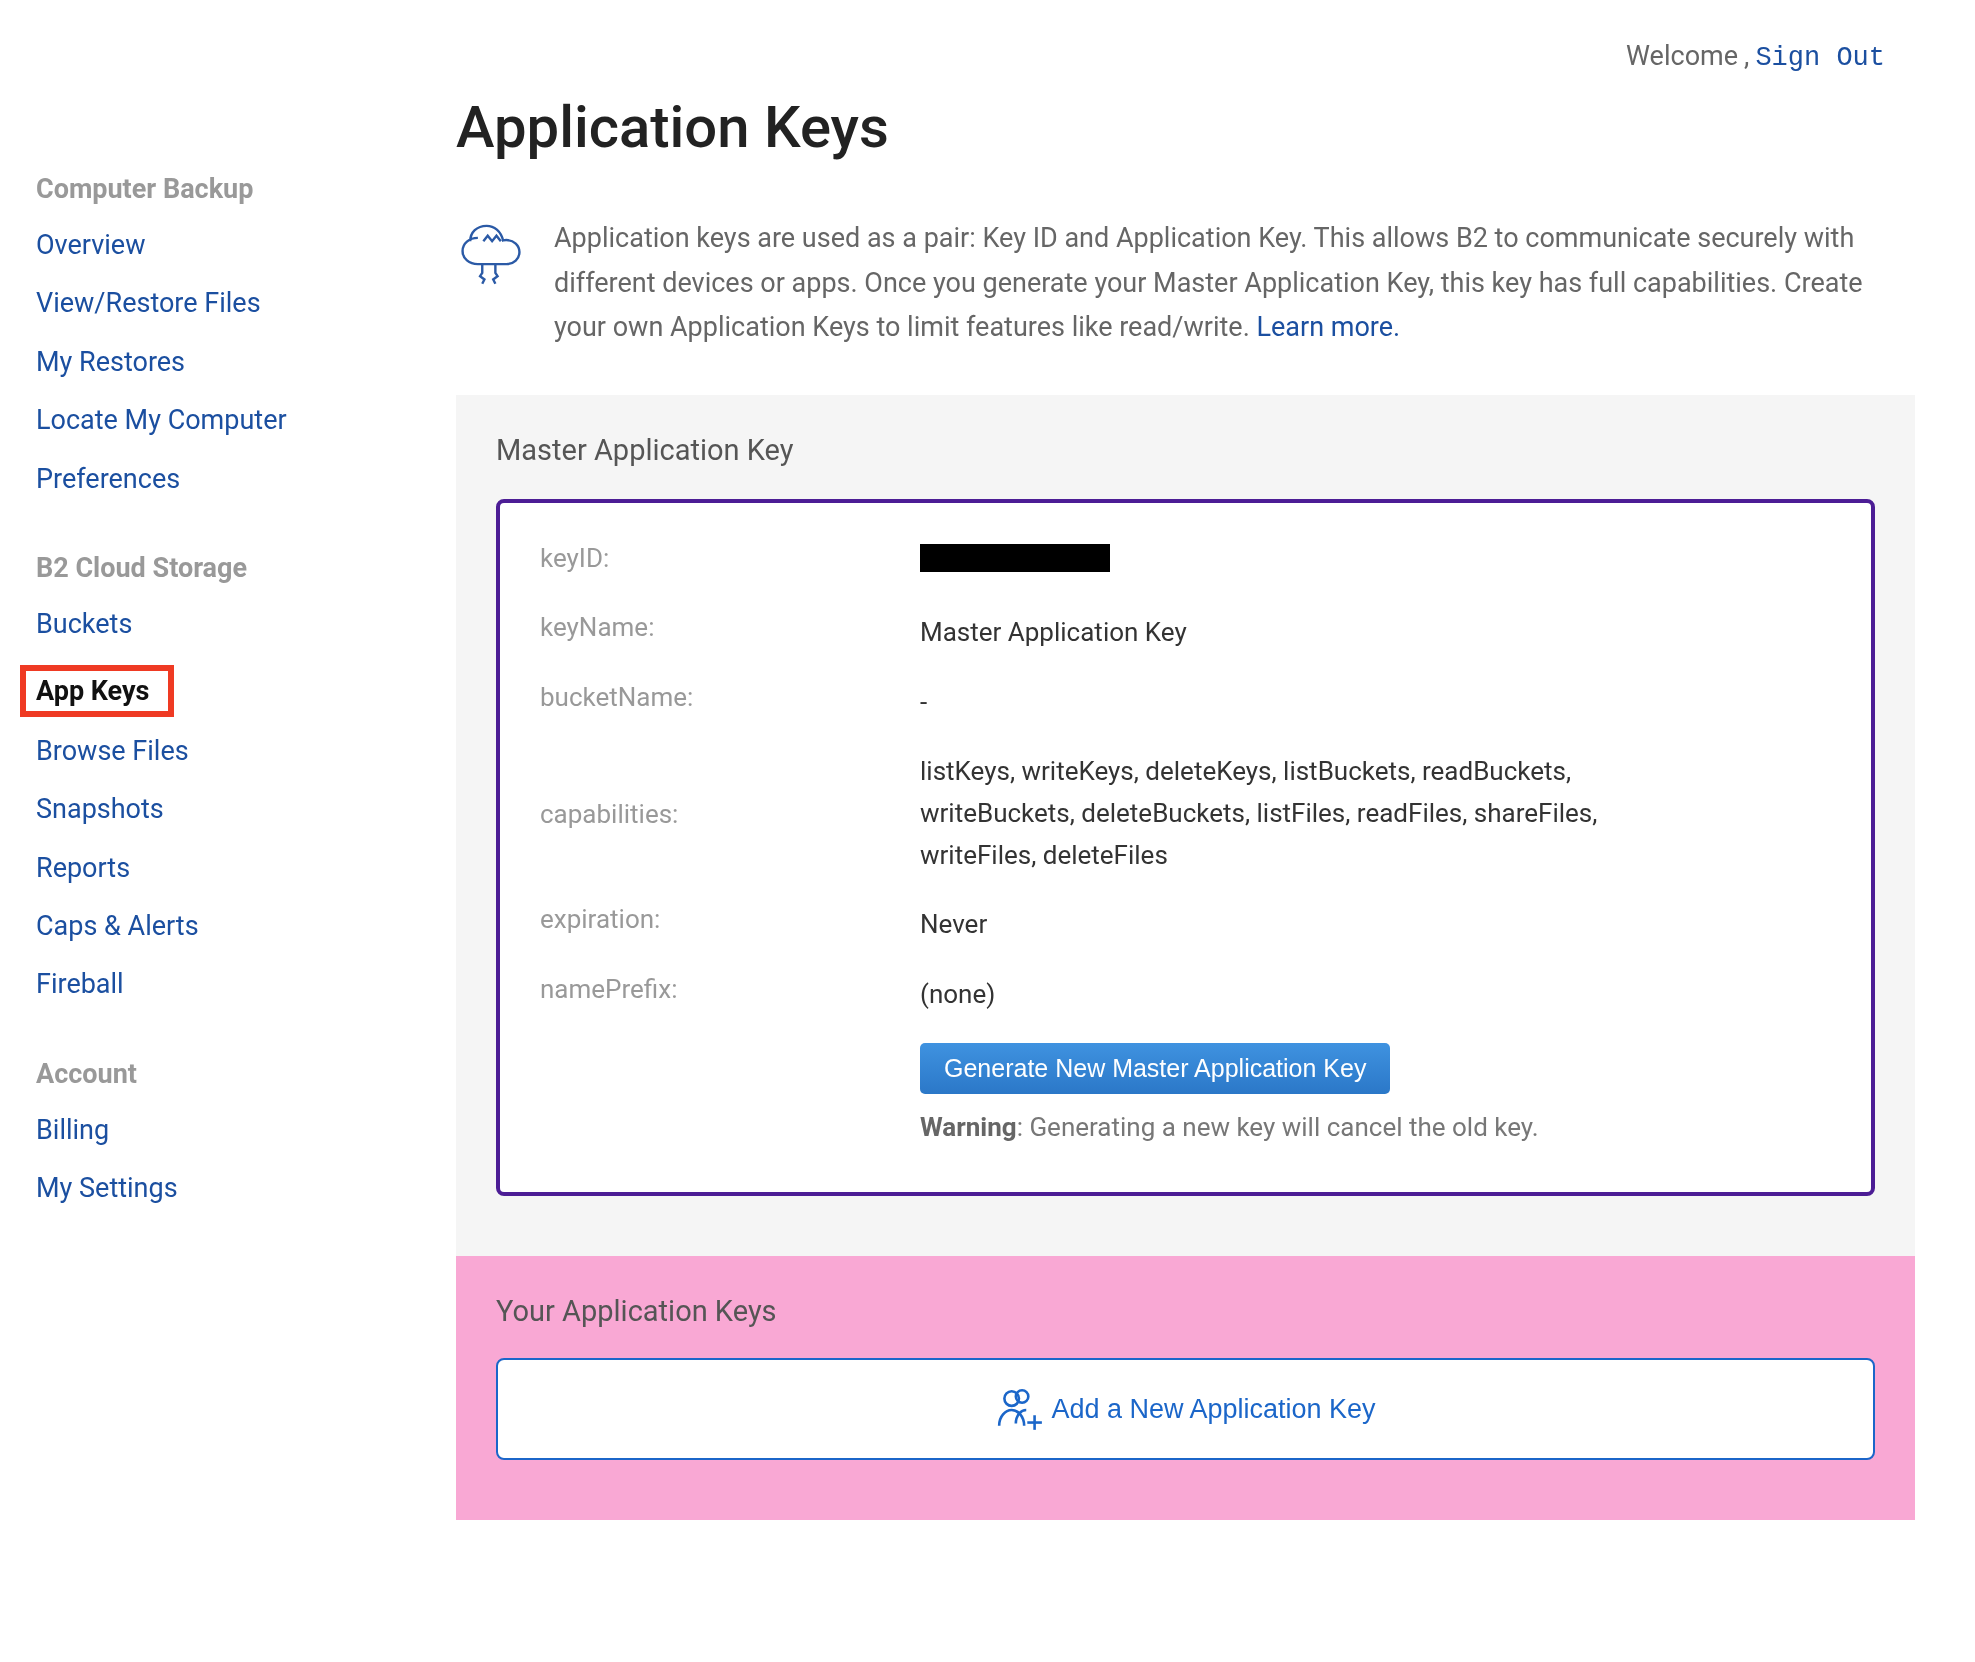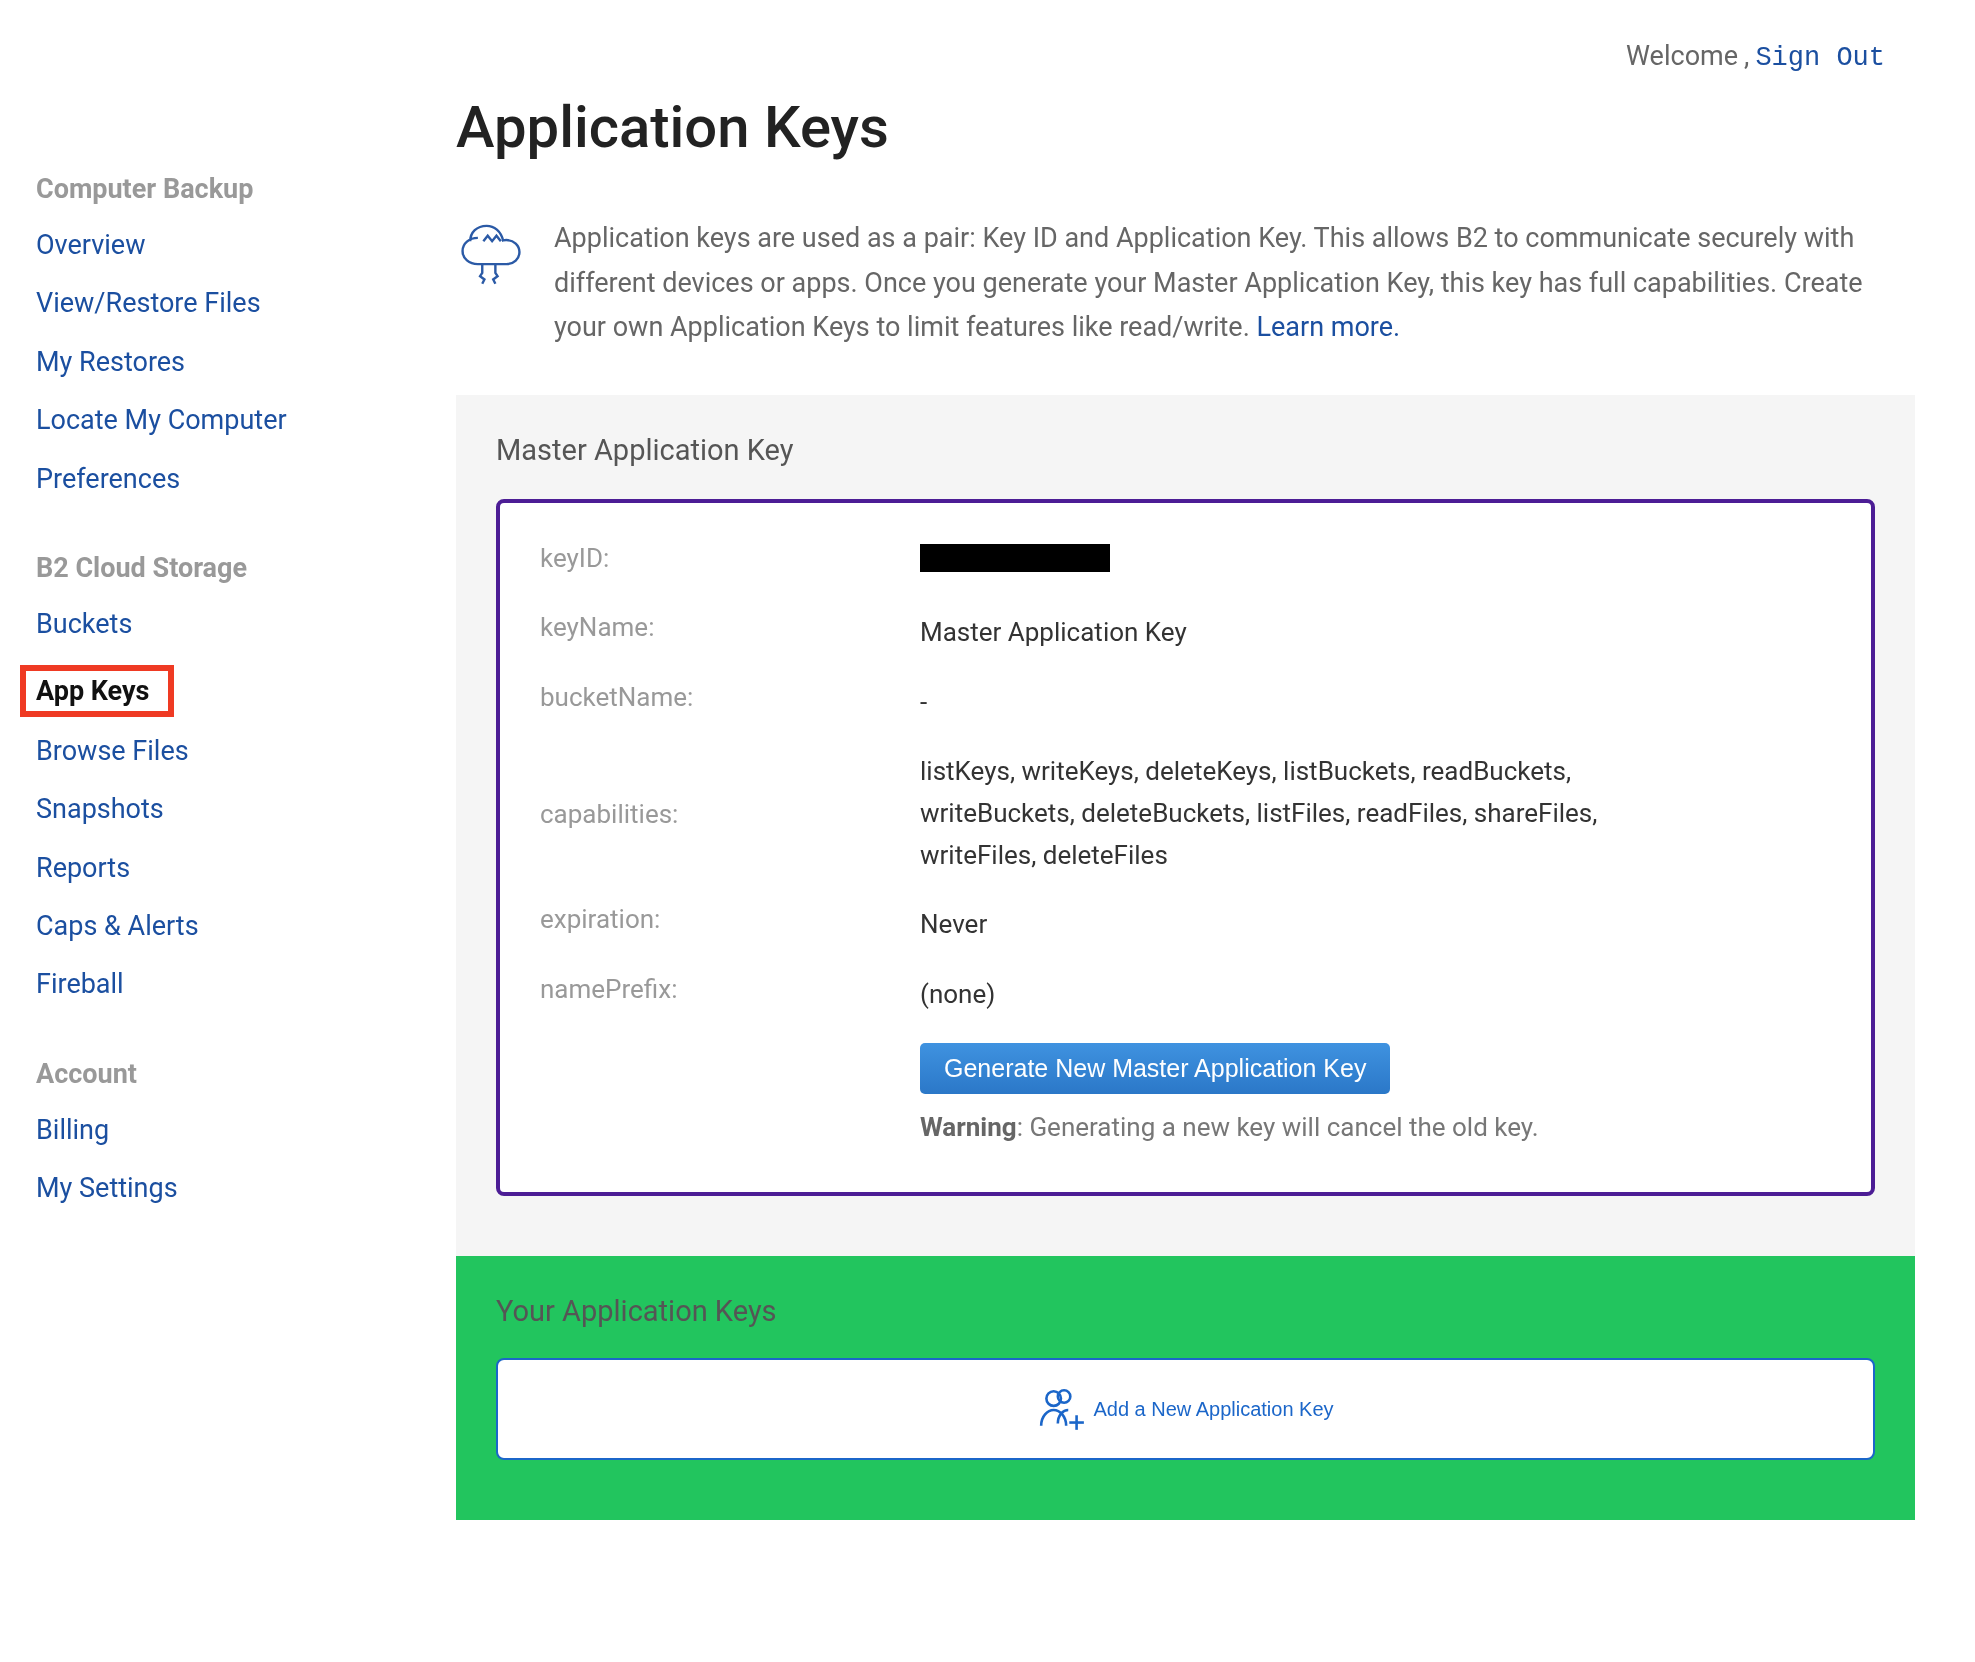--- a/index.html
+++ b/index.html
@@ -150,34 +150,34 @@
     border: none;
     cursor: pointer;
   }
   .warning-line {
     margin-top: 18px;
     font-size: 26px;
     color: #777;
   }
   .warning-line strong { color: #666; }
   .panel-2 {
-    background: #22c55e;
+    background: #f9a8d4;
     padding: 38px 40px 60px 40px;
   }
   .add-key-btn {
     display: flex;
     align-items: center;
     justify-content: center;
     gap: 6px;
     width: 100%;
     border: 2px solid #1b66c9;
     background: #fff;
     border-radius: 8px;
     padding: 24px;
-    font-size: 20px;
+    font-size: 27px;
     color: #1b66c9;
     cursor: pointer;
   }
   .add-key-icon { width: 50px; height: 50px; color: #1b66c9; }
 </style>
 </head>
 <body>
 
 <div class="page">
 

